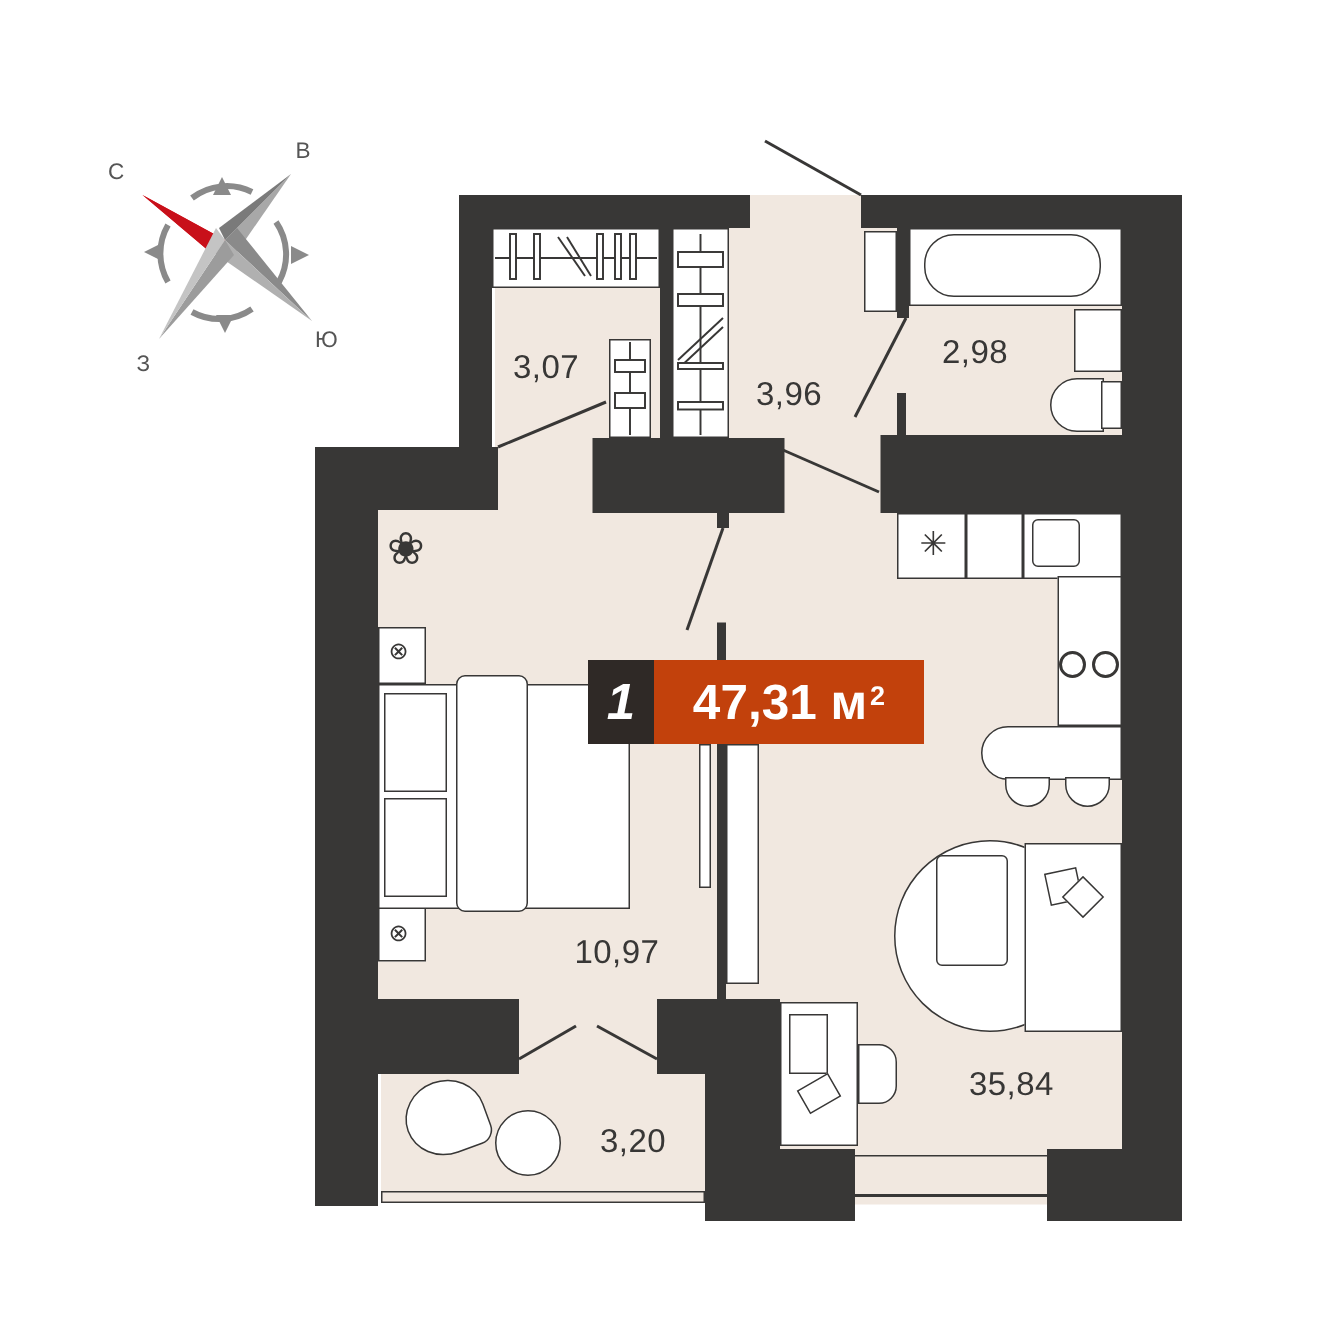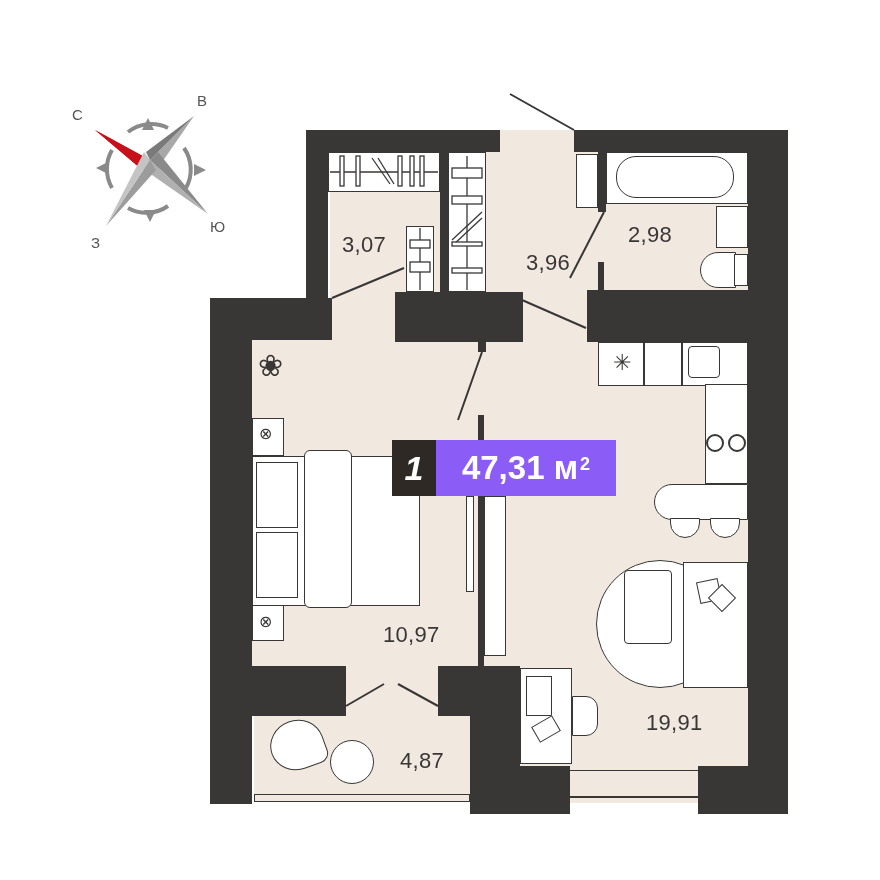--- a/index.html
+++ b/index.html
@@ -4,21 +4,21 @@
 <style>
   html, body { margin:0; padding:0; background:#ffffff; }
   body { width:880px; height:880px; position:relative; overflow:hidden; font-family:"Liberation Sans", sans-serif; }
   .abs { position:absolute; }
   .wall { position:absolute; background:#383736; }
   .floor { position:absolute; background:#f1e8e0; }
   .white { position:absolute; background:#ffffff; border:1.5px solid #383736; box-sizing:border-box; }
   .room-label { position:absolute; font-size:22px; color:#383736; letter-spacing:0.3px; }
   svg { position:absolute; overflow:visible; }
   .badge-num { position:absolute; left:392px; top:440px; width:44px; height:56px; background:#2f2926; color:#fff; font-weight:bold; font-size:34px; font-style:italic; display:flex; align-items:center; justify-content:center; }
-  .badge-area { position:absolute; left:436px; top:440px; width:180px; height:56px; background:#8b5cf6; color:#fff; font-weight:bold; font-size:33px; display:flex; align-items:center; justify-content:center; }
+  .badge-area { position:absolute; left:436px; top:440px; width:180px; height:56px; background:#c2410c; color:#fff; font-weight:bold; font-size:33px; display:flex; align-items:center; justify-content:center; }
   .badge-area sup { font-size:18px; position:relative; top:-4px; margin-left:2px; }
   .compass-letter { position:absolute; font-size:15px; color:#555; }
 </style>
 </head>
 <body>
 
 <div>
   <span class="compass-letter" style="left:72px;top:106px;">С</span>
   <span class="compass-letter" style="left:197px;top:92px;">В</span>
   <span class="compass-letter" style="left:210px;top:218px;">Ю</span>
@@ -155,24 +155,24 @@
       <line x1="604" y1="212" x2="570" y2="278"></line>
       <line x1="522" y1="300" x2="586" y2="328"></line>
       <line x1="332" y1="298" x2="404" y2="268"></line>
       <line x1="482" y1="352" x2="458" y2="420"></line>
       <line x1="346" y1="706" x2="384" y2="684"></line>
       <line x1="438" y1="706" x2="398" y2="684"></line>
     </g>
   </svg>
 
   <div class="room-label" style="left:342px;top:232px;">3,07</div>
-  <div class="room-label" style="left:526px;top:250px;">3,96</div>
+  <div class="room-label" style="left:504px;top:250px;">3,96</div>
   <div class="room-label" style="left:628px;top:222px;">2,98</div>
   <div class="room-label" style="left:383px;top:622px;">10,97</div>
-  <div class="room-label" style="left:646px;top:710px;">19,91</div>
-  <div class="room-label" style="left:400px;top:748px;">4,87</div>
+  <div class="room-label" style="left:646px;top:710px;">35,84</div>
+  <div class="room-label" style="left:400px;top:748px;">3,20</div>
 
   <div class="badge-num">1</div>
   <div class="badge-area">
     <span>47,31 м</span>
       <sup>2</sup>
   </div>
 </div>
 
 </body></html>

